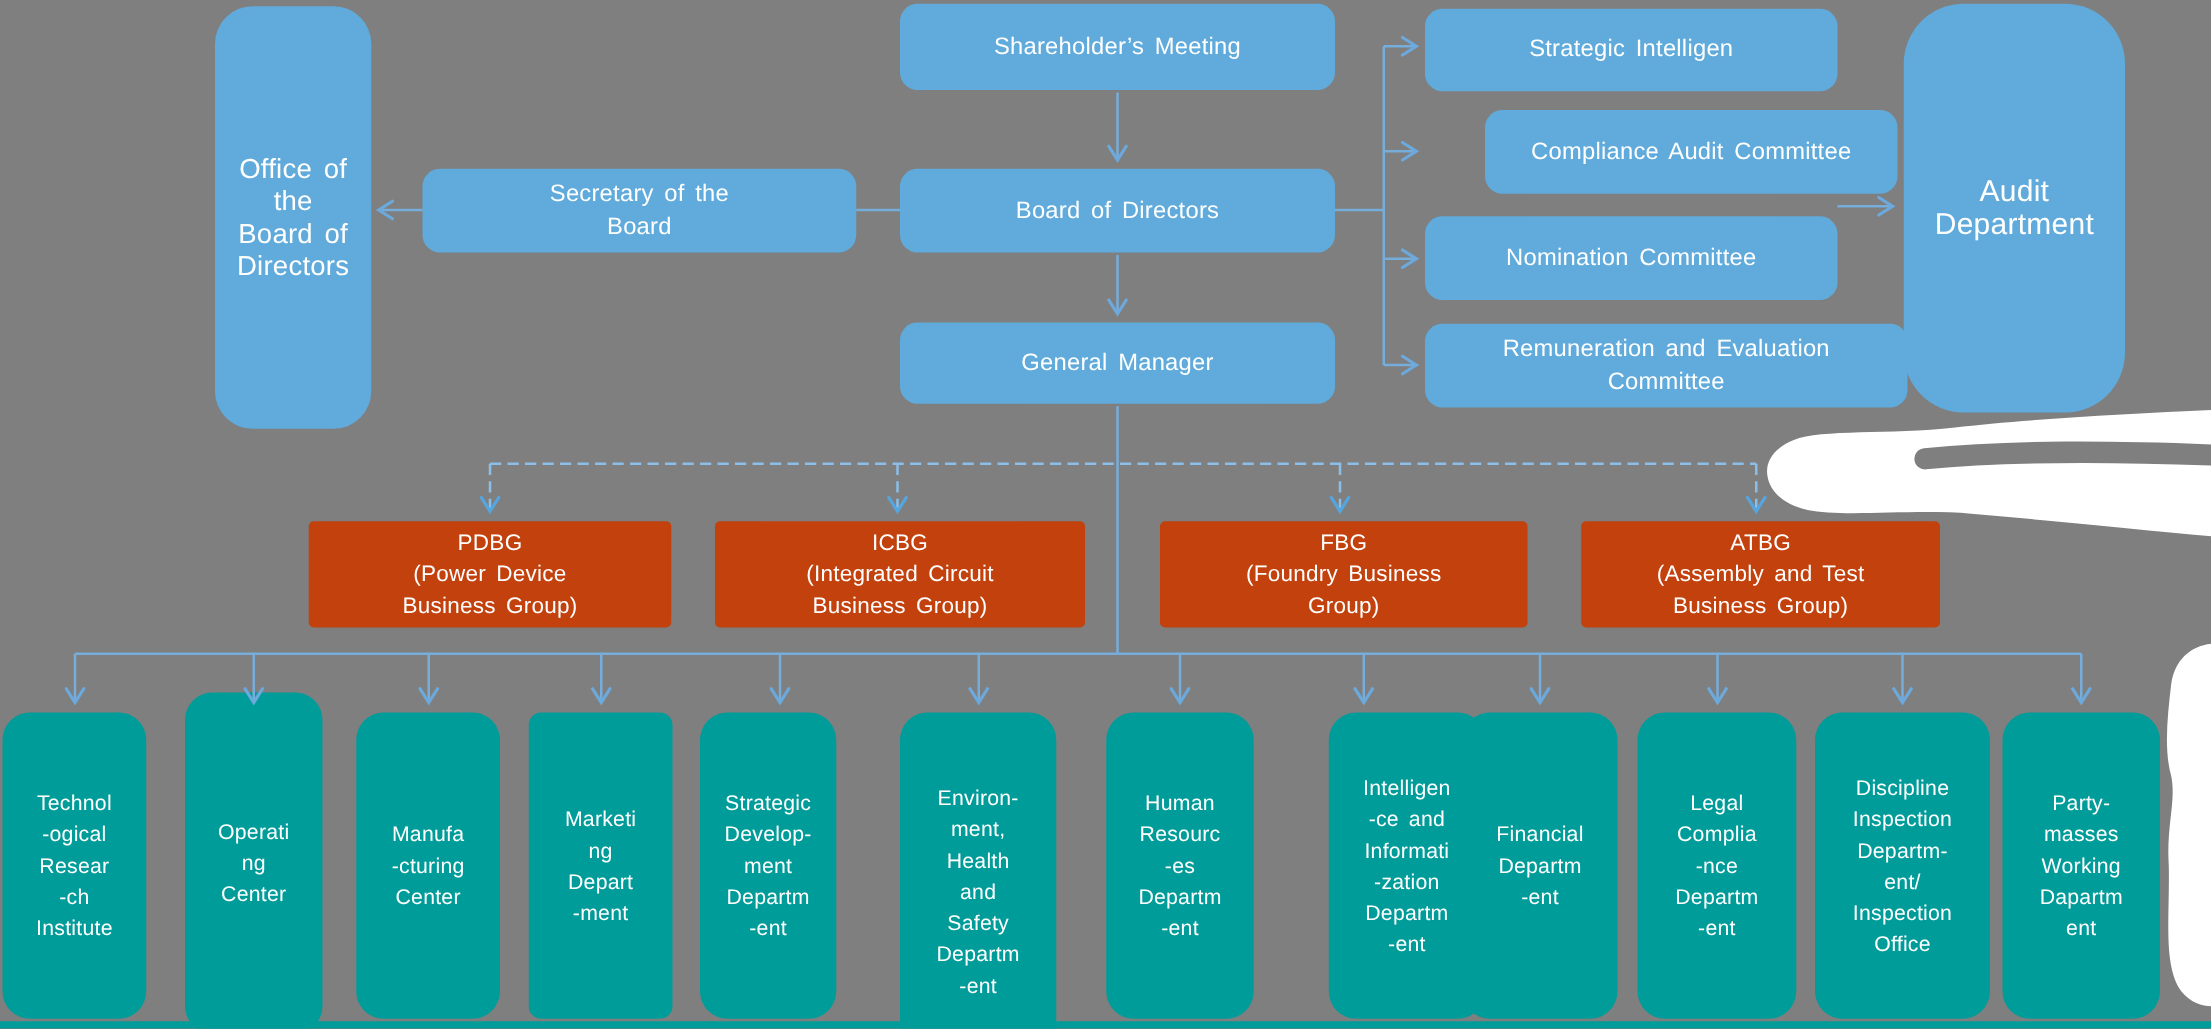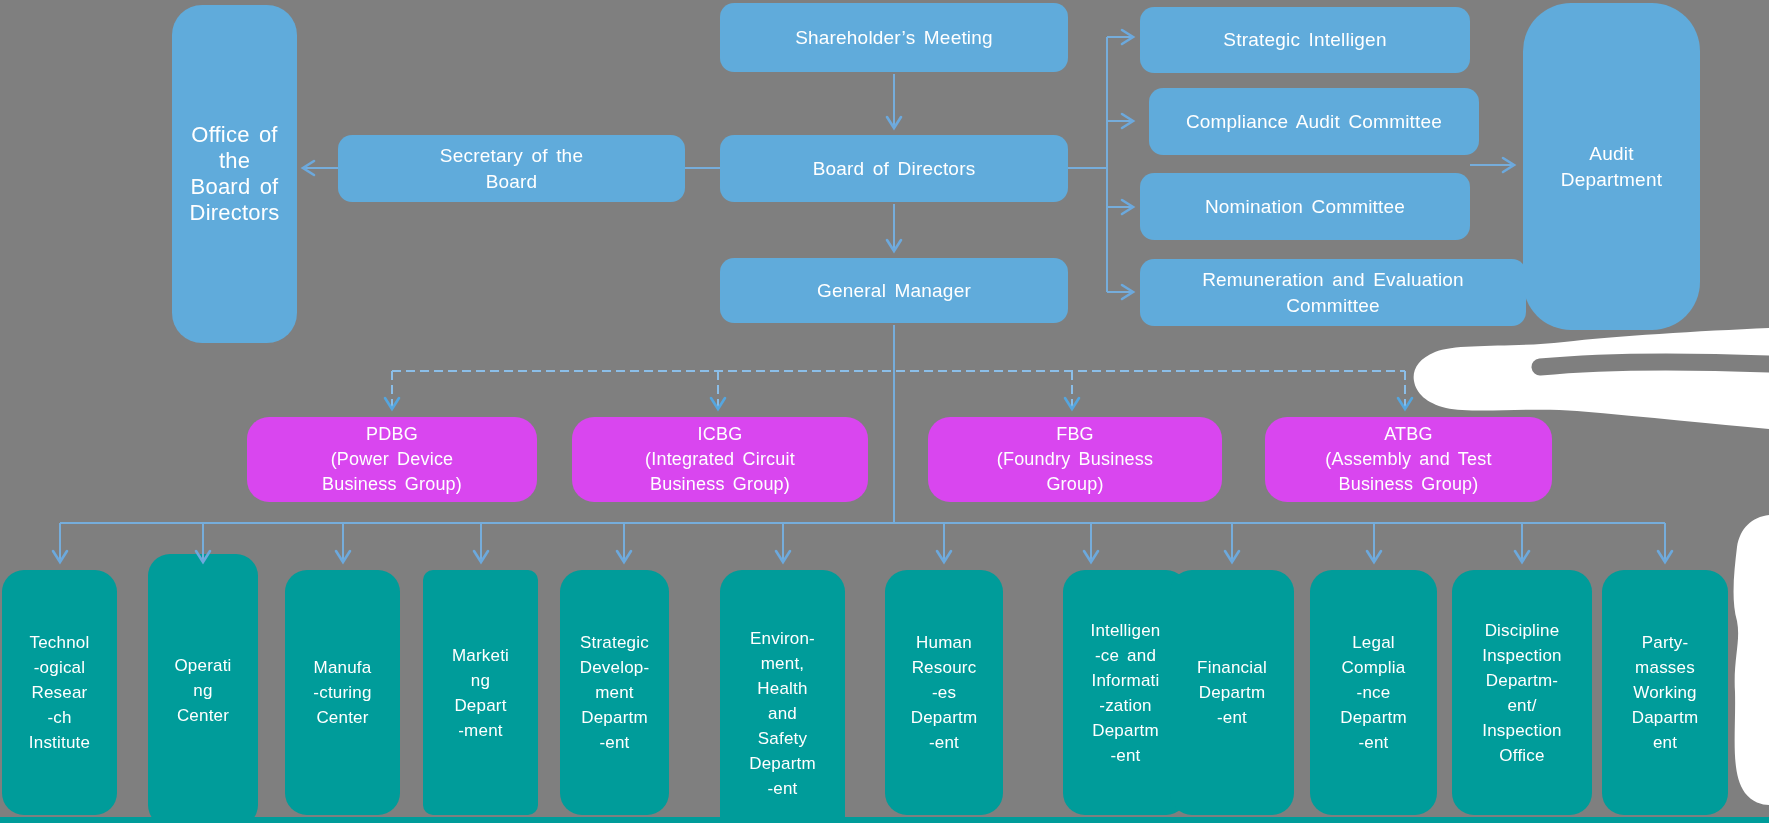--- a/index.html
+++ b/index.html
@@ -8,21 +8,21 @@
     background:#7F7F7F;font-family:"Liberation Sans",sans-serif;
   }
   .box{
     position:absolute;display:flex;align-items:center;justify-content:center;
     text-align:center;color:#FFFFFF;white-space:pre-line;
     word-spacing:3px;letter-spacing:.2px;box-sizing:border-box;
   }
   .blue{background:#60ABDB;border-radius:14px;font-size:19px;line-height:26px;}
   .pill{border-radius:30px;font-size:22px;line-height:26px;}
   .audit{border-radius:48px;}
-  .orange{background:#d946ef;border-radius:22px;font-size:18px;line-height:25px;}
+  .orange{background:#c2410c;border-radius:4px;font-size:18px;line-height:25px;}
   .teal{background:#009C9A;border-radius:22px;font-size:17px;line-height:25px;}
   .lines,.blobs{position:absolute;left:0;top:0;width:1769px;height:823px;pointer-events:none;}
   .strip{position:absolute;left:0;top:817px;width:1769px;height:6px;background:#009C9A;}
 </style>
 </head>
 <body>
 
 <div class="stage">
 
   <div class="box blue pill" style="left:172px;top:5px;width:125px;height:338px;">Office of
@@ -34,28 +34,28 @@
 Board</div>
 
   <div class="box blue" style="left:720px;top:3px;width:348px;height:69px;">Shareholder’s Meeting</div>
 
   <div class="box blue" style="left:720px;top:135px;width:348px;height:67px;">Board of Directors</div>
 
   <div class="box blue" style="left:720px;top:258px;width:348px;height:65px;">General Manager</div>
 
   <div class="box blue" style="left:1140px;top:7px;width:330px;height:66px;">Strategic Intelligen</div>
 
-  <div class="box blue" style="left:1149px;top:88px;width:330px;height:67px;">Compliance Audit Committee</div>
+  <div class="box blue" style="left:1188px;top:88px;width:330px;height:67px;">Compliance Audit Committee</div>
 
   <div class="box blue" style="left:1140px;top:173px;width:330px;height:67px;">Nomination Committee</div>
 
   <div class="box blue" style="left:1140px;top:259px;width:386px;height:67px;">Remuneration and Evaluation
 Committee</div>
 
-  <div class="box blue pill audit" style="left:1523px;top:3px;width:177px;height:327px;font-size:19px;">Audit
+  <div class="box blue pill audit" style="left:1523px;top:3px;width:177px;height:327px;font-size:24px;">Audit
 Department</div>
 
   <div class="box orange" style="left:247px;top:417px;width:290px;height:85px;">PDBG
 (Power Device
 Business Group)</div>
   <div class="box orange" style="left:572px;top:417px;width:296px;height:85px;">ICBG
 (Integrated Circuit
 Business Group)</div>
   <div class="box orange" style="left:928px;top:417px;width:294px;height:85px;">FBG
 (Foundry Business

